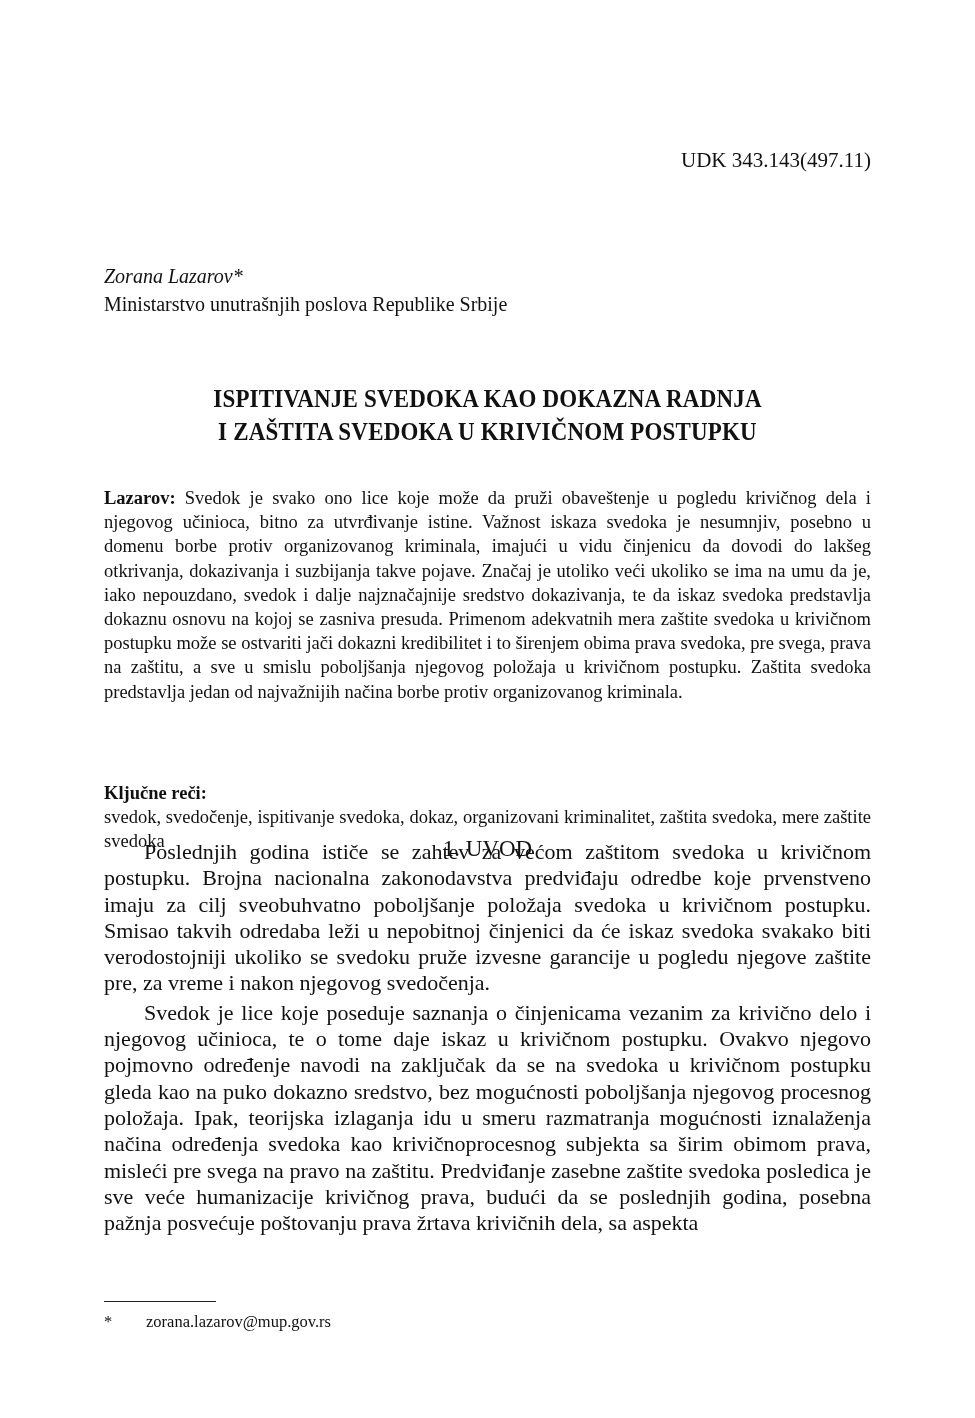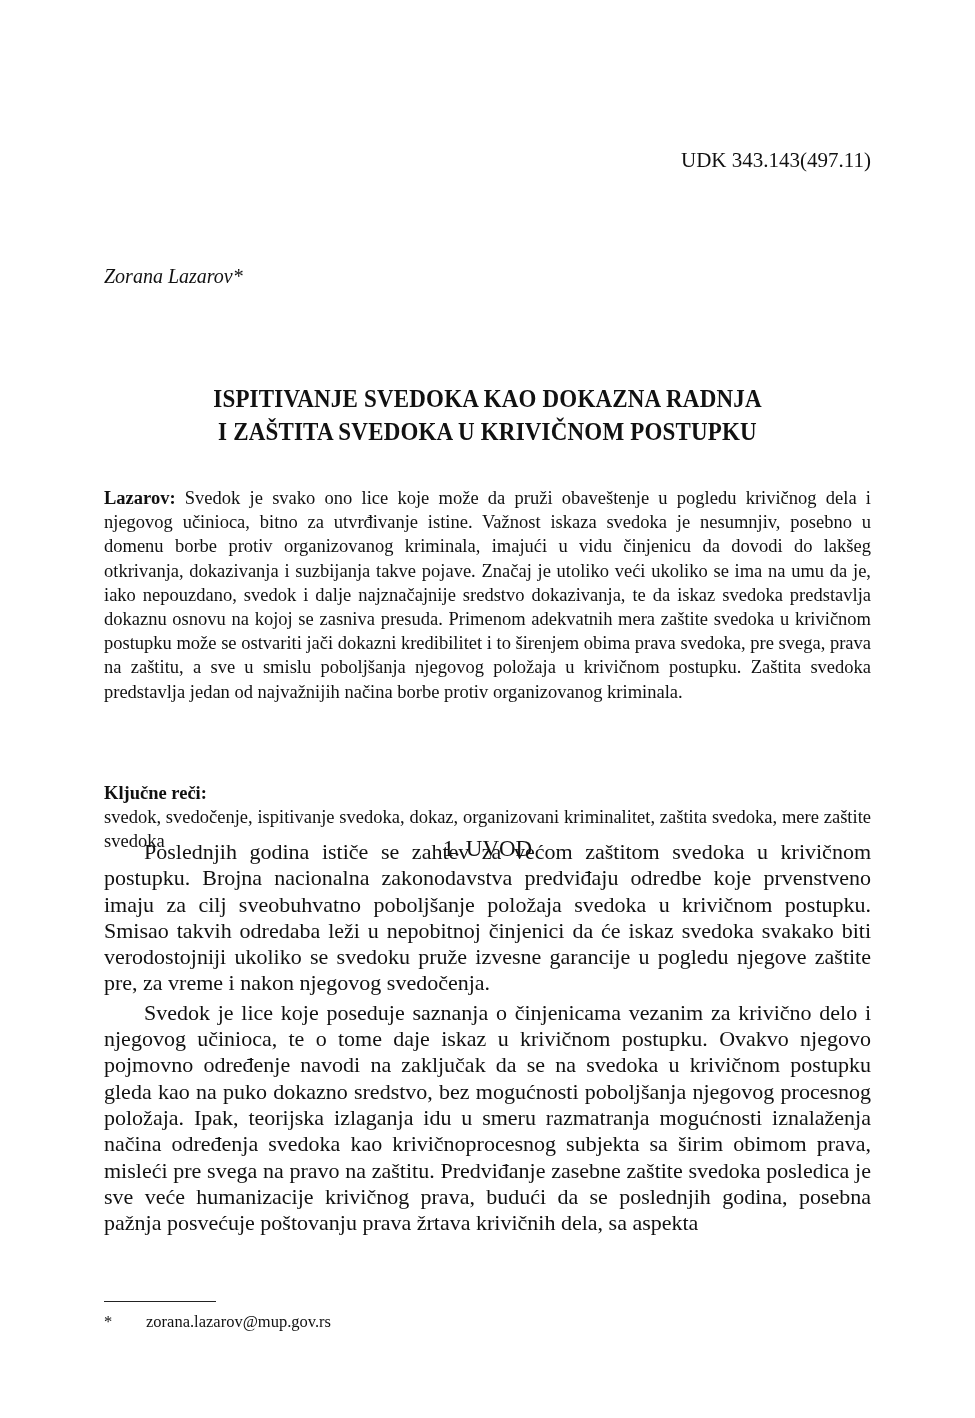--- a/index.html
+++ b/index.html
@@ -31,20 +31,21 @@
 </style>
 </head>
 <body>
 
 <div class="meta">
   <div>UDK 343.143(497.11)</div>
 </div>
 
 <div class="author">
   <div class="name">Zorana Lazarov*</div>
+  <div>Ministarstvo unutrašnjih poslova Republike Srbije</div>
 </div>
 
 <div class="title">
   <div>ISPITIVANJE SVEDOKA KAO DOKAZNA RADNJA</div>
   <div>I ZAŠTITA SVEDOKA U KRIVIČNOM POSTUPKU</div>
 </div>
 
 <div class="abstract">
   <b>Lazarov:</b>
   <span>Svedok je svako ono lice koje može da pruži obaveštenje u pogledu krivičnog dela i njegovog učinioca, bitno za utvrđivanje istine. Važnost iskaza svedoka je nesumnjiv, posebno u domenu borbe protiv organizovanog kriminala, imajući u vidu činjenicu da dovodi do lakšeg otkrivanja, dokazivanja i suzbijanja takve pojave. Značaj je utoliko veći ukoliko se ima na umu da je, iako nepouzdano, svedok i dalje najznačajnije sredstvo dokazivanja, te da iskaz svedoka predstavlja dokaznu osnovu na kojoj se zasniva presuda. Primenom adekvatnih mera zaštite svedoka u krivičnom postupku može se ostvariti jači dokazni kredibilitet i to širenjem obima prava svedoka, pre svega, prava na zaštitu, a sve u smislu poboljšanja njegovog položaja u krivičnom postupku. Zaštita svedoka predstavlja jedan od najvažnijih načina borbe protiv organizovanog kriminala.</span>

